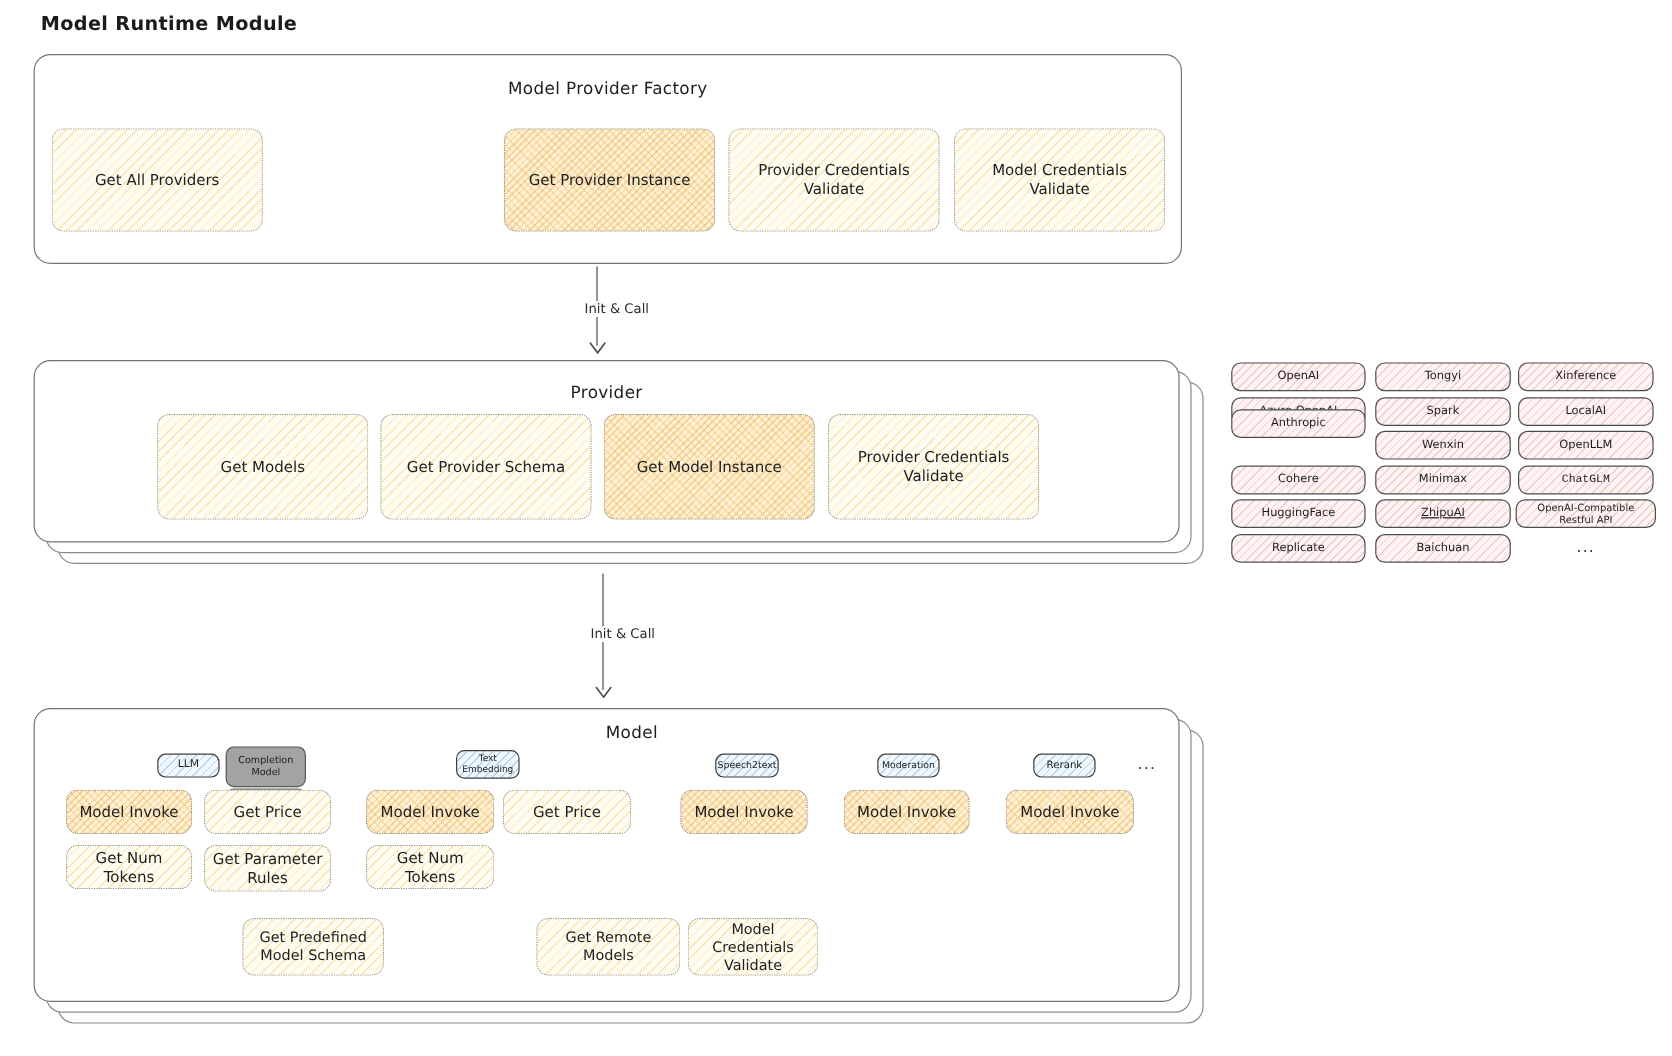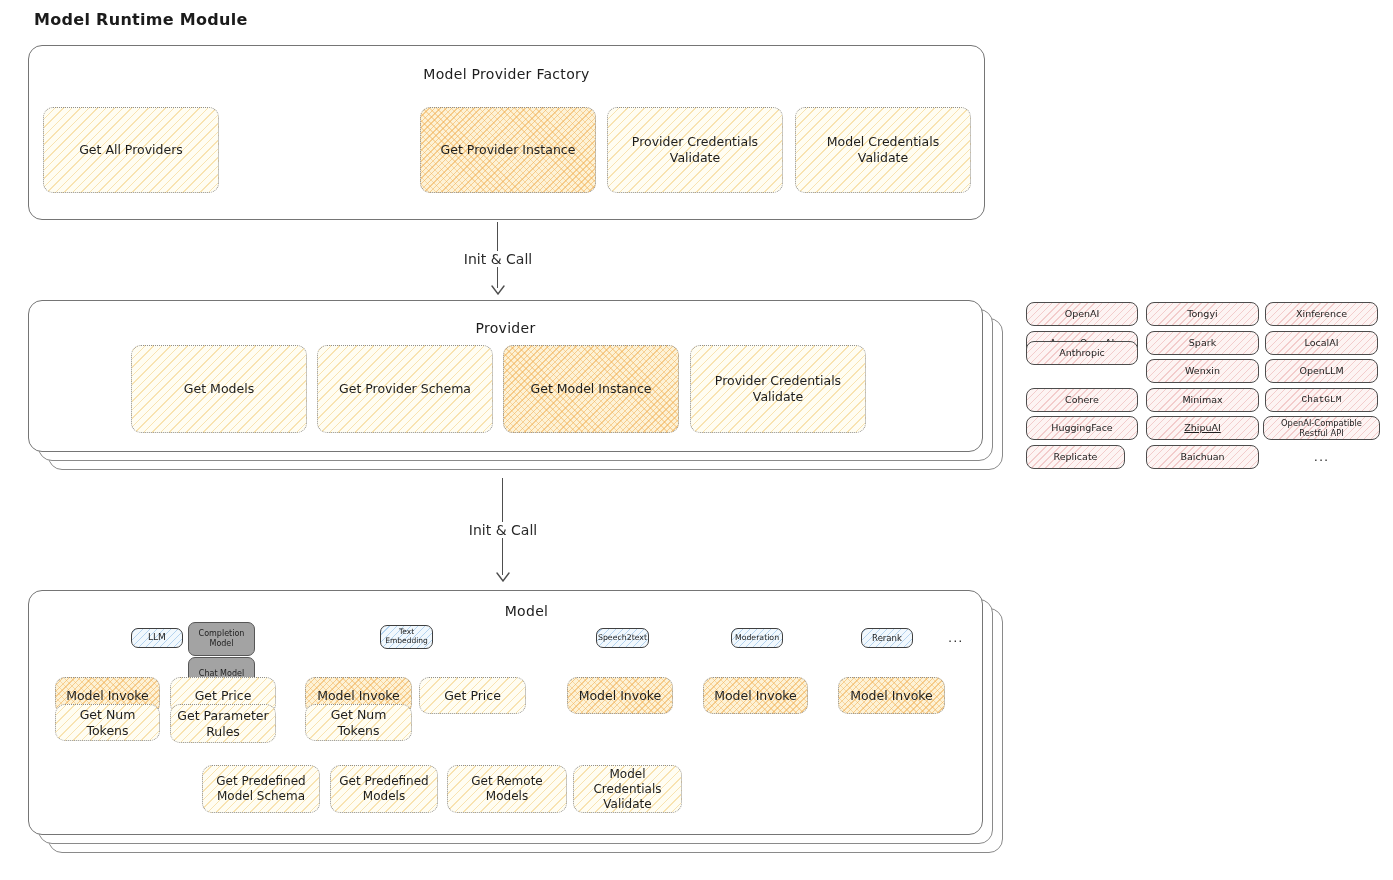--- a/index.html
+++ b/index.html
@@ -30,30 +30,30 @@
   .h-blue { background-color:#f1f8fd;
     background-image:repeating-linear-gradient(315deg, rgba(120,175,225,.5) 0, rgba(120,175,225,.5) 1px, transparent 1px, transparent 5px); }
 
   .pink-chip { border:1.3px solid #4c4c4c; border-radius:8px; font-size:9.5px; }
   .blue-badge { border:1.3px solid #3f3f3f; border-radius:7px; font-size:8.5px; padding:1px 2px; }
   .white-badge { background:#a3a3a3; border:1.2px solid #565656; border-radius:7px; font-size:8px; padding:16px 2px; }
 
   
   .arrow-line { position:absolute; width:0; border-left:1.4px solid #4e4e4e; }
   .arrow-label { position:absolute; transform:translateX(-50%); background:#fff; padding:0 4px;
-                 font-size:14px; color:#2a2a2a; white-space:nowrap; }
+                 font-size:11px; color:#2a2a2a; white-space:nowrap;margin-left:16px; }
   .arrow-head { position:absolute; }
   .ellipsis { position:absolute; font-size:13px; color:#333; letter-spacing:1px; }
 
   
   .fac-chip { top:107px; width:176px; height:86px; }
   
   .prov-chip { top:345px; width:176px; height:88px; }
   
-  .op1 { top:677px; height:37px; }
+  .op1 { top:658px; height:37px; }
   .op2 { top:704px; height:37px; }
   .opb { top:765px; height:48px; font-size:12px; }
   
   .pg { height:24px; }
 </style>
 </head>
 <body>
 
 <div id="canvas">
 
@@ -81,21 +81,21 @@
   <div class="chip dotted h-yellow prov-chip" style="left:131px;">Get Models</div>
   <div class="chip dotted h-yellow prov-chip" style="left:317px;">Get Provider Schema</div>
   <div class="chip dotted h-orange prov-chip" style="left:503px;">Get Model Instance</div>
   <div class="chip dotted h-yellow prov-chip" style="left:690px;">Provider Credentials Validate</div>
 
   <div class="chip pink-chip h-pink pg" style="left:1026px; top:302px; width:112px;">OpenAI</div>
   <div class="chip pink-chip h-pink pg" style="left:1026px; top:331px; width:112px;">Azure OpenAI</div>
   <div class="chip pink-chip h-pink pg" style="left:1026px; top:341px; width:112px;">Anthropic</div>
   <div class="chip pink-chip h-pink pg" style="left:1026px; top:388px; width:112px;">Cohere</div>
   <div class="chip pink-chip h-pink pg" style="left:1026px; top:416px; width:112px;">HuggingFace</div>
-  <div class="chip pink-chip h-pink pg" style="left:1026px; top:445px; width:99px;">Replicate</div>
+  <div class="chip pink-chip h-pink pg" style="left:1026px; top:445px; width:112px;">Replicate</div>
 
   <div class="chip pink-chip h-pink pg" style="left:1146px; top:302px; width:113px;">Tongyi</div>
   <div class="chip pink-chip h-pink pg" style="left:1146px; top:331px; width:113px;">Spark</div>
   <div class="chip pink-chip h-pink pg" style="left:1146px; top:359px; width:113px;">Wenxin</div>
   <div class="chip pink-chip h-pink pg" style="left:1146px; top:388px; width:113px;">Minimax</div>
   <div class="chip pink-chip h-pink pg" style="left:1146px; top:416px; width:113px;text-decoration:underline;">ZhipuAI</div>
   <div class="chip pink-chip h-pink pg" style="left:1146px; top:445px; width:113px;">Baichuan</div>
 
   <div class="chip pink-chip h-pink pg" style="left:1265px; top:302px; width:113px;">Xinference</div>
   <div class="chip pink-chip h-pink pg" style="left:1265px; top:331px; width:113px;">LocalAI</div>
@@ -130,17 +130,16 @@
   <div class="chip dotted h-yellow op1" style="left:419px; width:107px;">Get Price</div>
   <div class="chip dotted h-orange op1" style="left:567px; width:106px;">Model Invoke</div>
   <div class="chip dotted h-orange op1" style="left:703px; width:105px;">Model Invoke</div>
   <div class="chip dotted h-orange op1" style="left:838px; width:107px;">Model Invoke</div>
 
   <div class="chip dotted h-yellow op2" style="left:55px;  width:105px;">Get Num Tokens</div>
   <div class="chip dotted h-yellow op2" style="left:170px; width:106px; height:39px;">Get Parameter Rules</div>
   <div class="chip dotted h-yellow op2" style="left:305px; width:107px;">Get Num Tokens</div>
 
   <div class="chip dotted h-yellow opb" style="left:202px; width:118px;">Get Predefined Model Schema</div>
-  <div class="chip dotted h-yellow opb" style="left:330px; width:108px;">Get Predefined Models</div>
   <div class="chip dotted h-yellow opb" style="left:447px; width:120px;">Get Remote Models</div>
   <div class="chip dotted h-yellow opb" style="left:573px; width:109px;">Model Credentials Validate</div>
 
 </div>
 
 </body></html>

